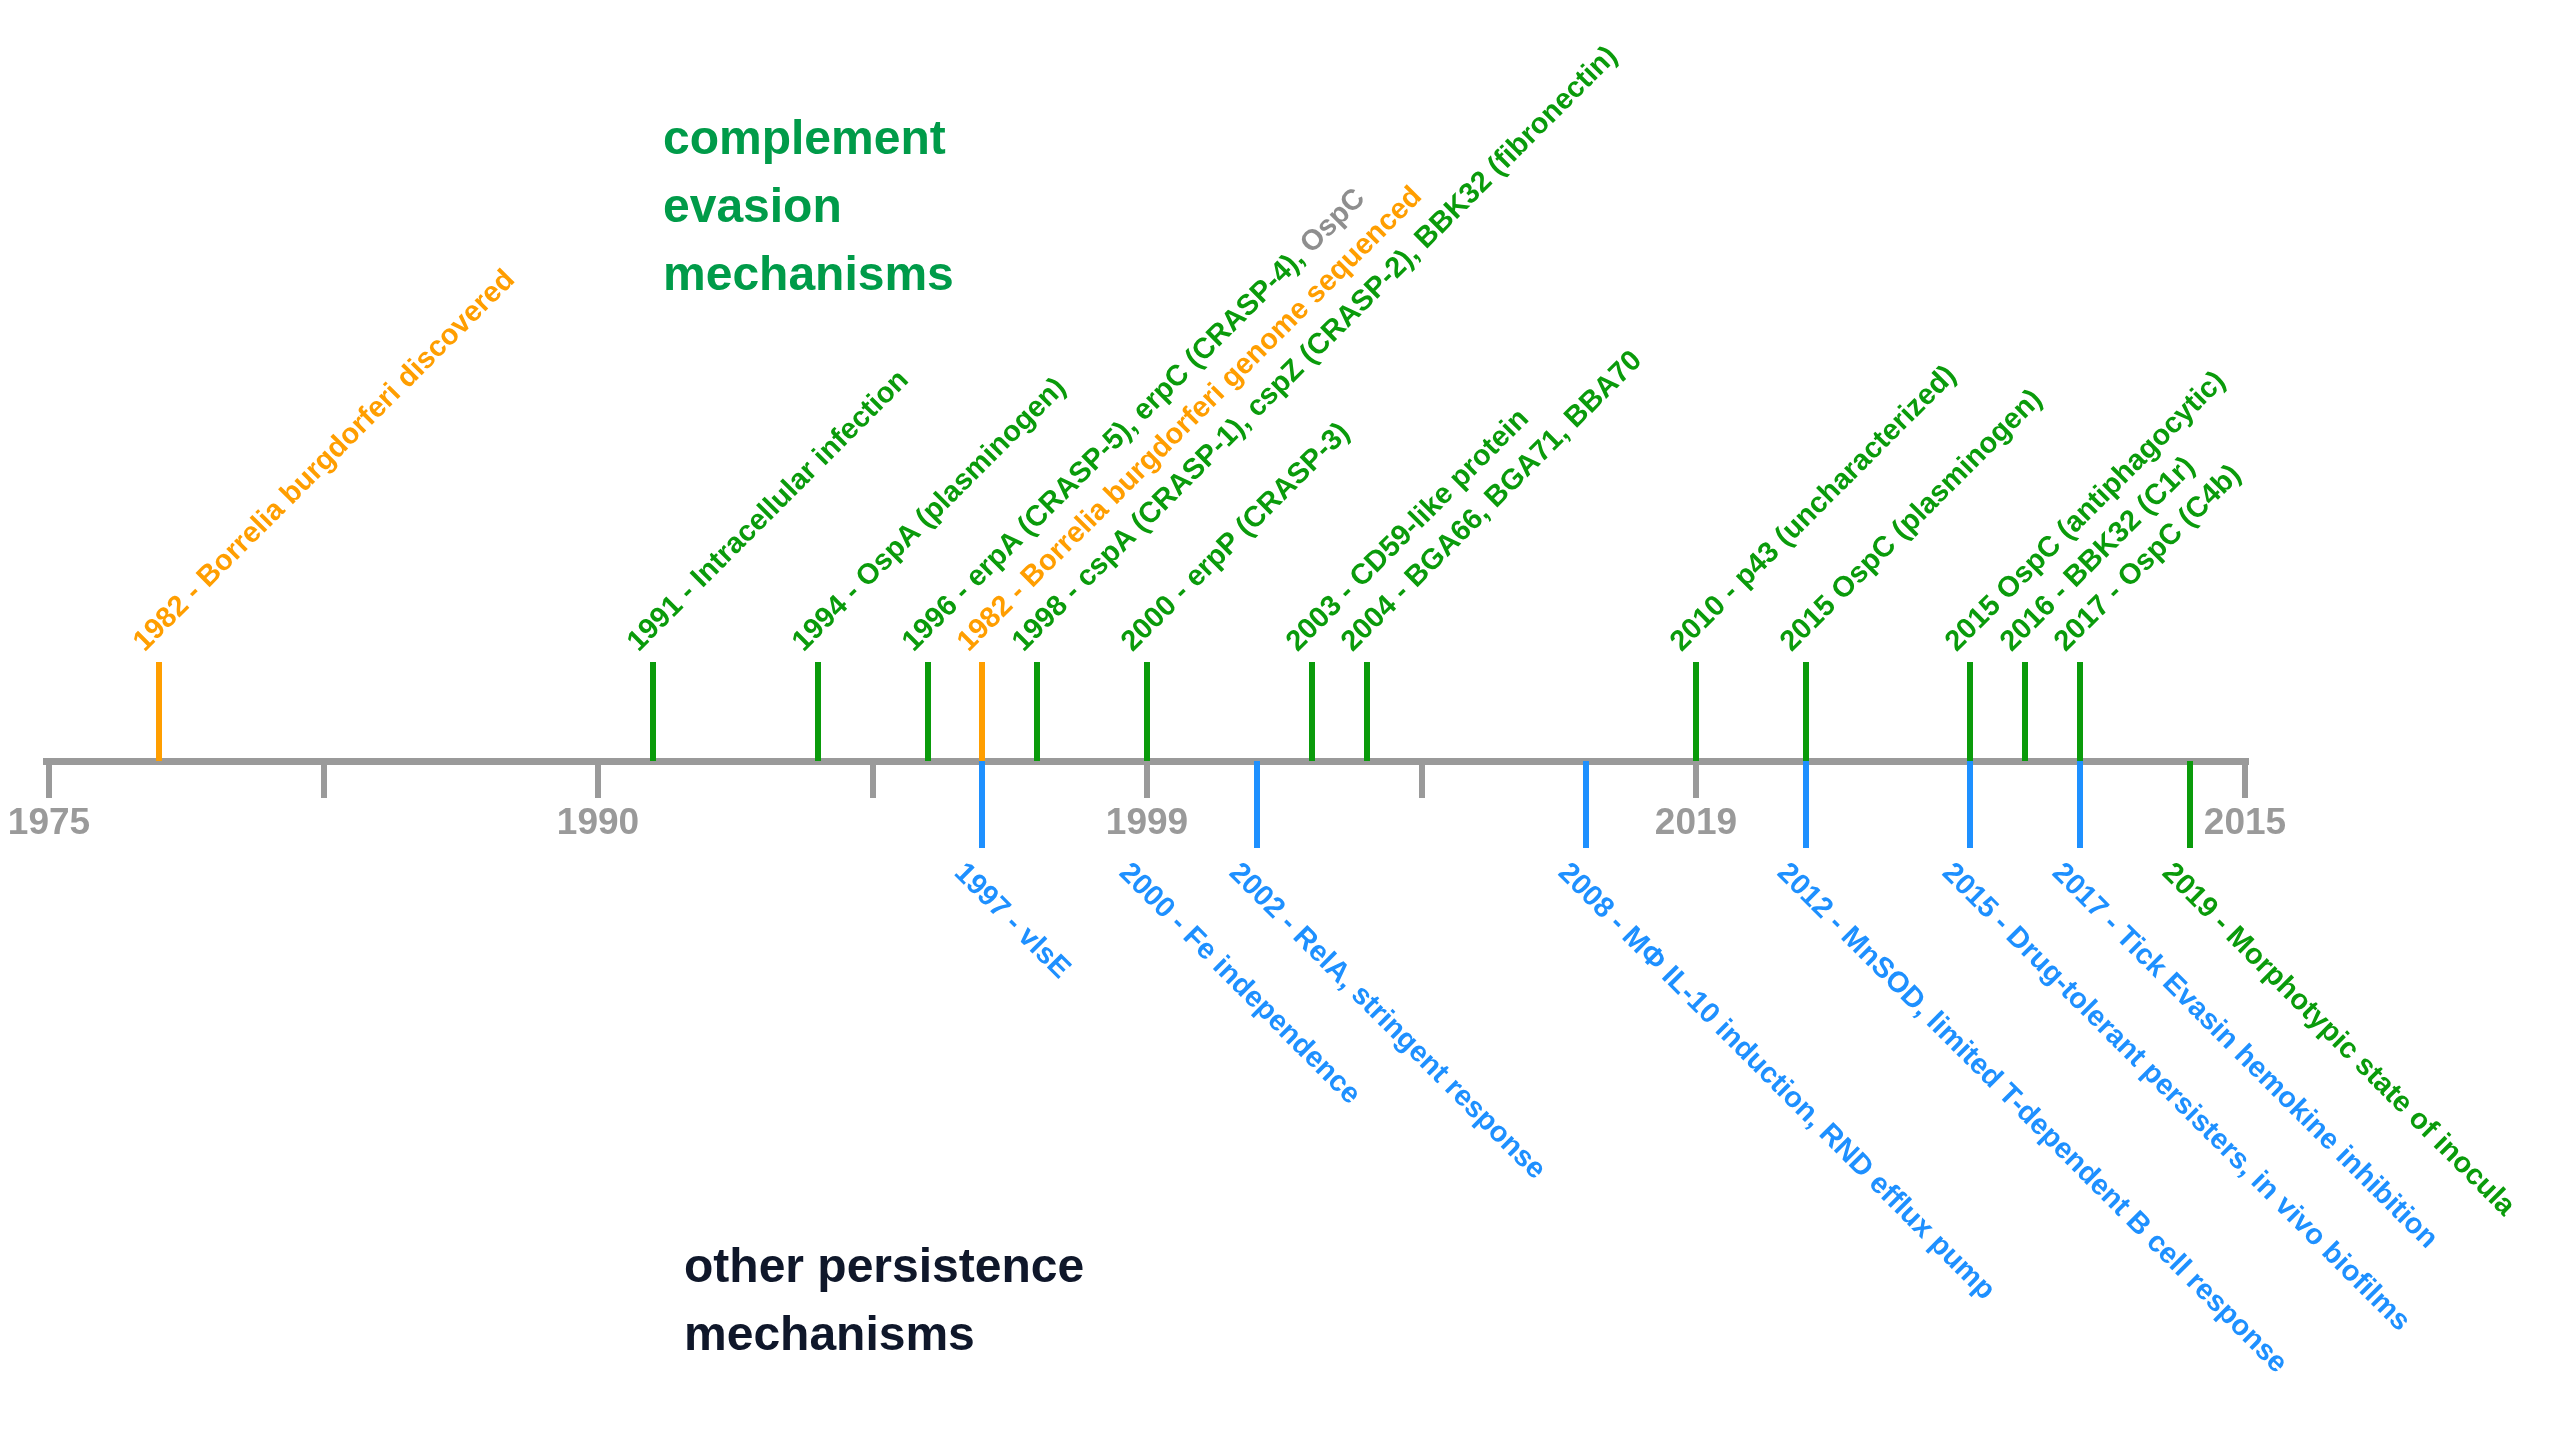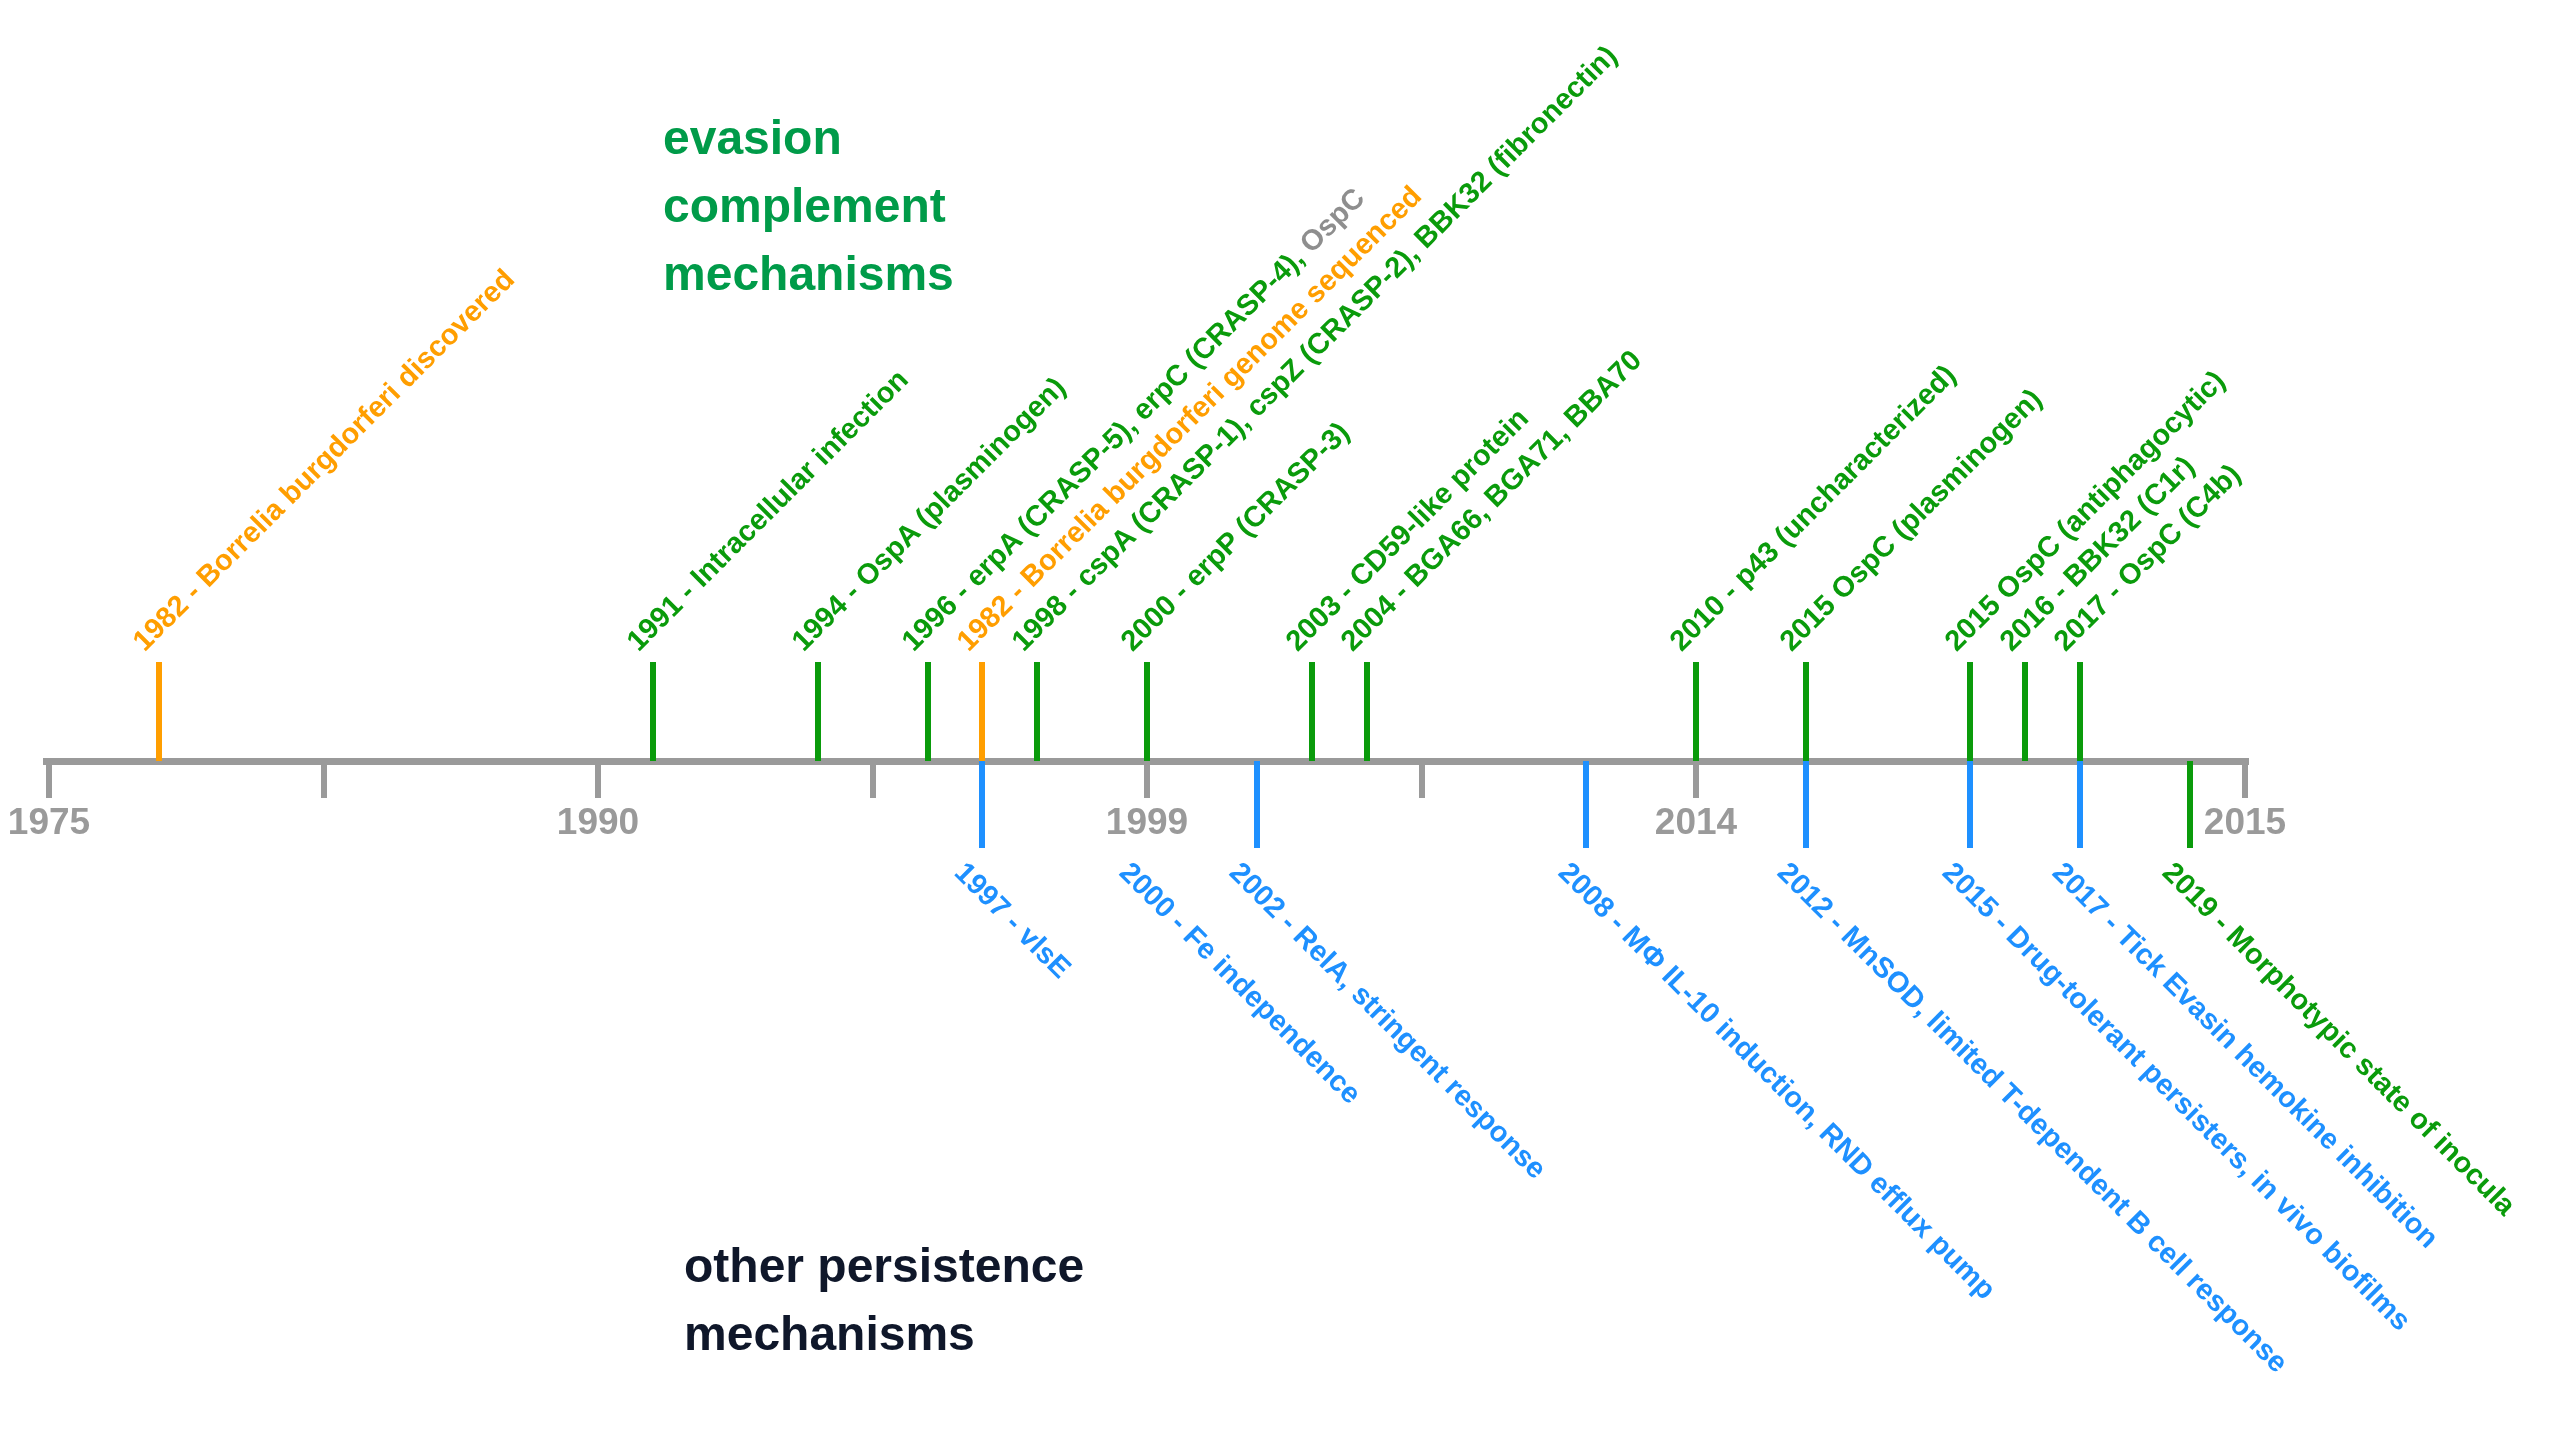--- a/index.html
+++ b/index.html
@@ -40,40 +40,40 @@
     line-height:68px;
     white-space:nowrap;
   }
 </style>
 </head>
 <body>
 
 <div class="canvas">
 
   <div class="big-title" id="title-top" style="left: 663px; top: 104px; color: rgb(0, 155, 73);">
+    <div>complement</div>
     <div>evasion</div>
-    <div>complement</div>
     <div>mechanisms</div>
   </div>
 
   <div class="big-title" id="title-bottom" style="left: 684px; top: 1232px; color: #0f172a;">
     <div>other persistence</div>
     <div>mechanisms</div>
   </div>
 
   <div id="timeline-root">
       <div class="axis-bar" style="left: 43px; top: 758px; width: 2206px; background: rgb(154, 154, 154);"></div>
       <div class="tick" style="left: 46px; top: 761px; height: 37px; background: rgb(154, 154, 154);"></div>
       <div class="tick-label" style="left: 49px; top: 801px; color: rgb(154, 154, 154);">1975</div>
       <div class="tick" style="left: 595px; top: 761px; height: 37px; background: rgb(154, 154, 154);"></div>
       <div class="tick-label" style="left: 598px; top: 801px; color: rgb(154, 154, 154);">1990</div>
       <div class="tick" style="left: 1144px; top: 761px; height: 37px; background: rgb(154, 154, 154);"></div>
       <div class="tick-label" style="left: 1147px; top: 801px; color: rgb(154, 154, 154);">1999</div>
       <div class="tick" style="left: 1693px; top: 761px; height: 37px; background: rgb(154, 154, 154);"></div>
-      <div class="tick-label" style="left: 1696px; top: 801px; color: rgb(154, 154, 154);">2014</div>
+      <div class="tick-label" style="left: 1696px; top: 801px; color: rgb(154, 154, 154);">2019</div>
       <div class="tick" style="left: 2242px; top: 761px; height: 37px; background: rgb(154, 154, 154);"></div>
       <div class="tick-label" style="left: 2245px; top: 801px; color: rgb(154, 154, 154);">2015</div>
       <div class="tick" style="left: 321px; top: 761px; height: 37px; background: rgb(154, 154, 154);"></div>
       <div class="tick" style="left: 870px; top: 761px; height: 37px; background: rgb(154, 154, 154);"></div>
       <div class="tick" style="left: 1419px; top: 761px; height: 37px; background: rgb(154, 154, 154);"></div>
       <div class="tick" style="left: 1967px; top: 761px; height: 37px; background: rgb(154, 154, 154);"></div>
       <div class="evline" style="left: 156px; top: 662px; height: 99px; background: rgb(255, 158, 0);"></div>
       <div class="lab-anchor" style="left: 148px; top: 656px;">
         <div class="lab-top"><span style="color: rgb(255, 158, 0);">1982 - Borrelia burgdorferi discovered</span></div>
       </div>

